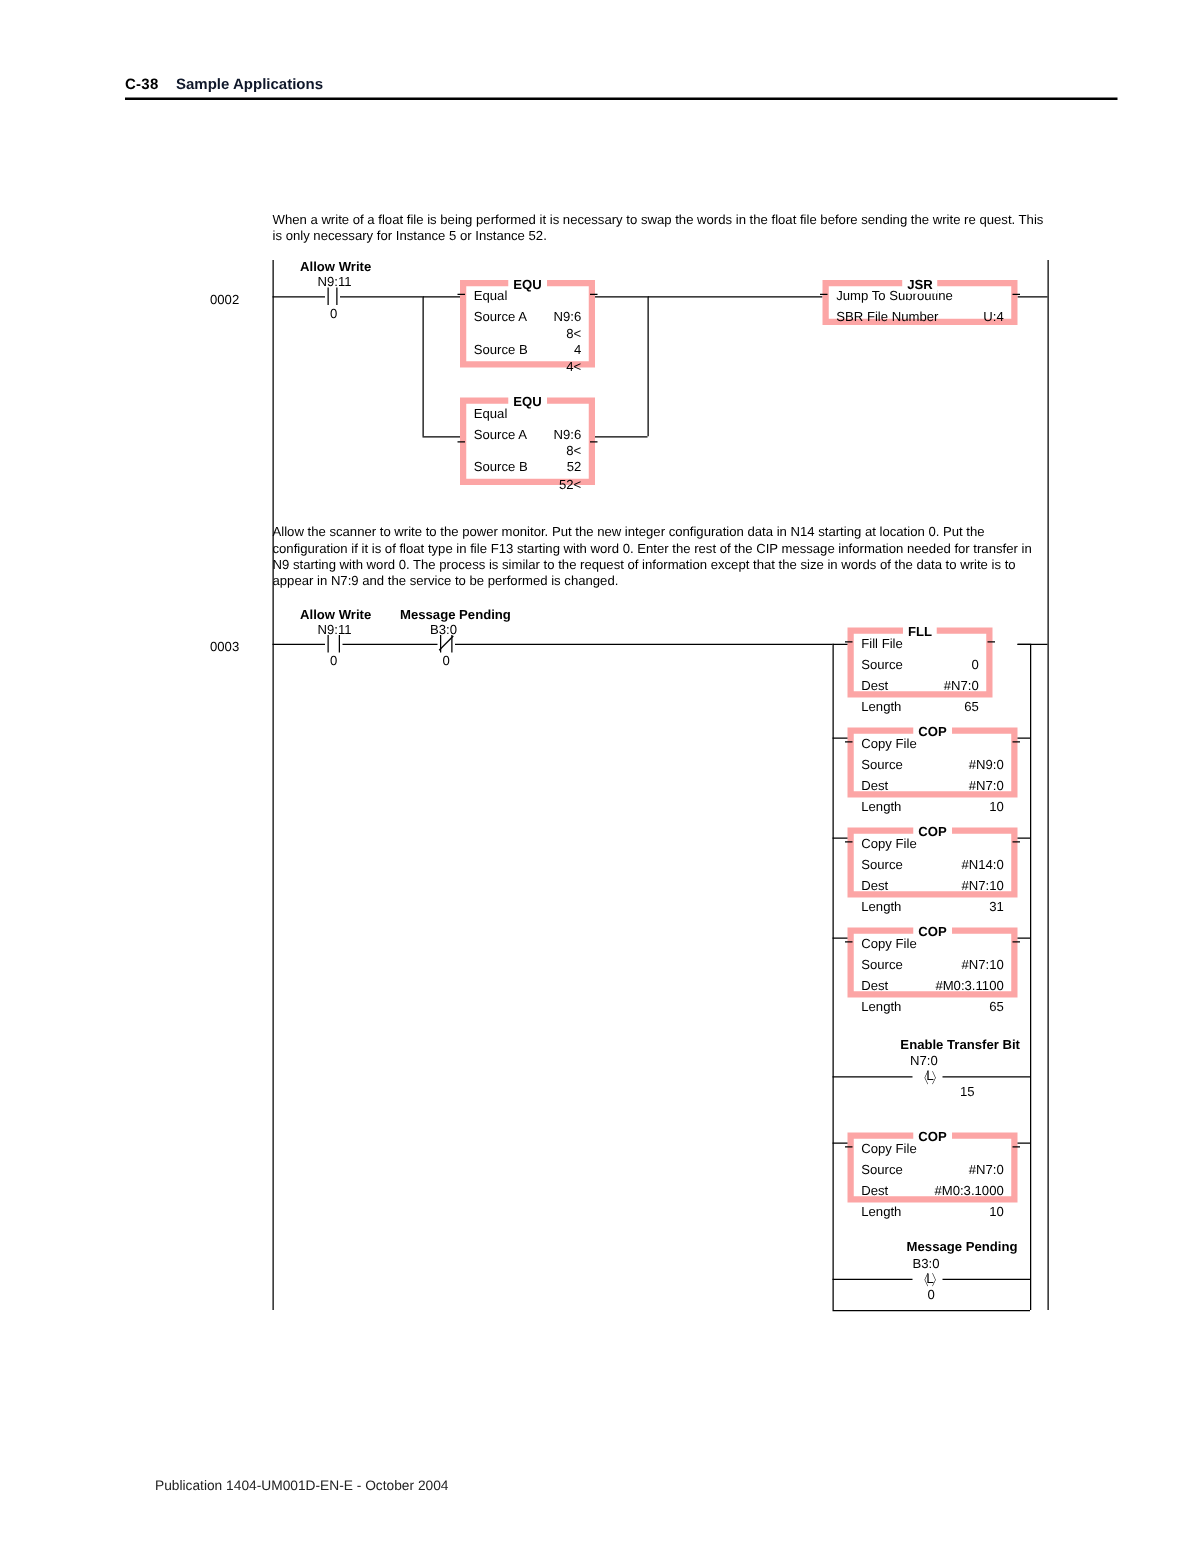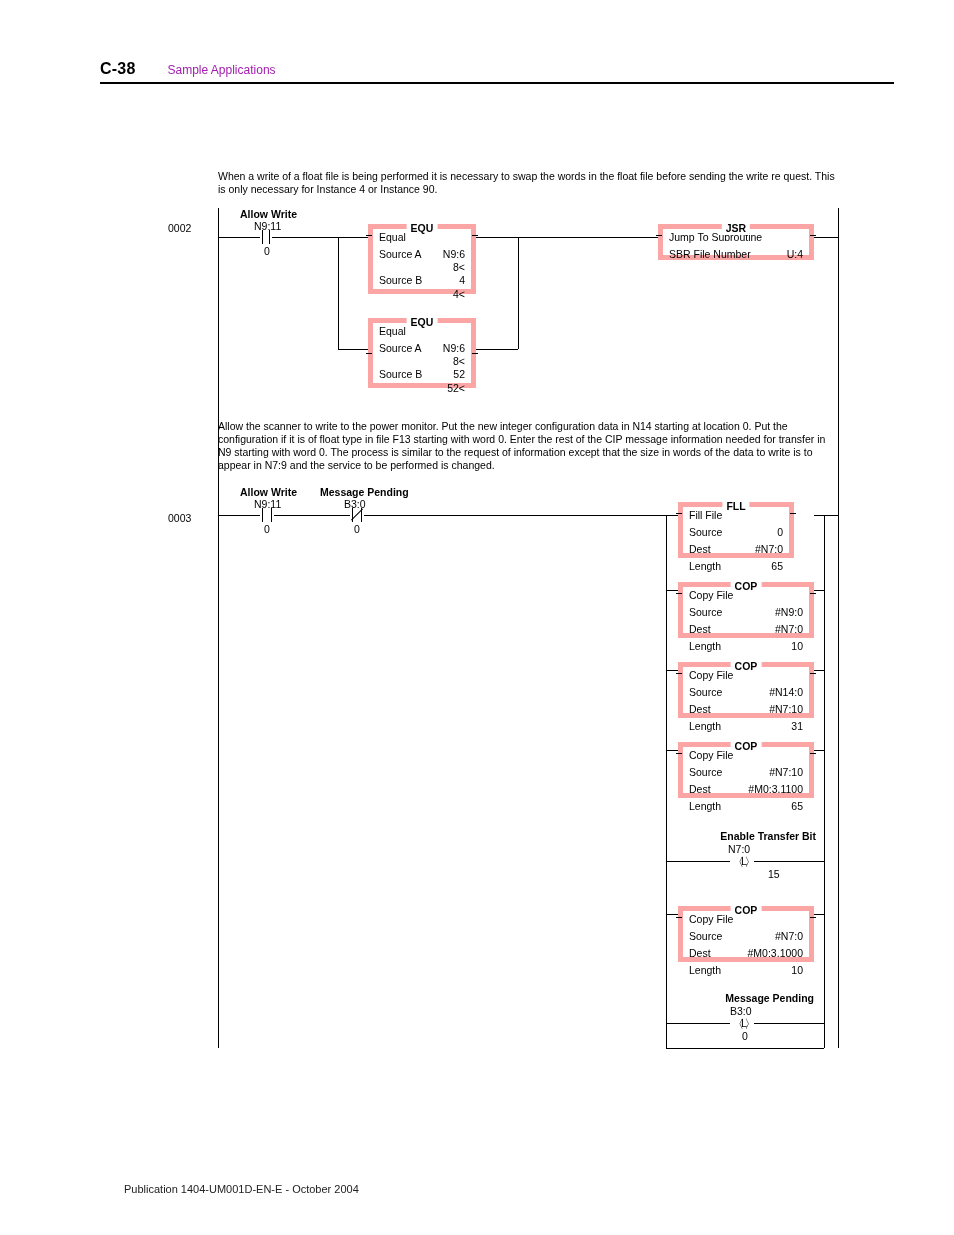--- a/index.html
+++ b/index.html
@@ -17,27 +17,27 @@
     padding: 60px 60px 0 100px;
   }
   .header-line {
     display: flex;
     align-items: baseline;
     font-size: 12px;
     margin-bottom: 4px;
   }
   .header-line .pn {
     font-weight: bold;
-    margin-right: 32px;
-    font-size: 16px;
+    margin-right: 14px;
+    font-size: 12px;
     letter-spacing: 0.2px;
   }
   .header-line .section {
-    font-weight: normal;
-    color: #a21caf;
+    font-weight: bold;
+    color: #0f172a;
   }
   .hr {
     border-top: 2px solid #000;
     width: 100%;
     margin-bottom: 30px;
   }
   .footer {
     position: absolute;
     left: 100px;
     bottom: 40px;
@@ -198,23 +198,23 @@
     <span class="section">Sample Applications</span>
   </div>
   <div class="hr"></div>
 
   <div class="ladder">
 
     <div class="vseg" style="left:0px; top:38px; height:840px;"></div>
 
     <div class="vseg" style="left:620px; top:38px; height:840px;"></div>
 
-    <div class="para" style="left:0px; top:0px;">When a write of a float file is being performed it is necessary to swap the words in the float file before sending the write re quest.  This is only necessary for Instance 4 or Instance 90.</div>
-
-    <div class="t" style="left:-50px; top:52px;">0002</div>
+    <div class="para" style="left:0px; top:0px;">When a write of a float file is being performed it is necessary to swap the words in the float file before sending the write re quest.  This is only necessary for Instance 5 or Instance 52.</div>
+
+    <div class="t" style="left:-50px; top:64px;">0002</div>
 
     <div class="t b" style="left:22px; top:38px;">Allow Write</div>
     <div class="t" style="left:36px; top:50px;">N9:11</div>
     <div class="xic" style="left:42px; top:60px;"></div>
     <div class="t" style="left:46px; top:75px;">0</div>
 
     <div class="vseg" style="left:120px; top:67px; height:112px;"></div>
     <div class="vseg" style="left:300px; top:67px; height:112px;"></div>
 
     <div class="hseg" style="left:0px;   top:67px; width:42px;"></div>

